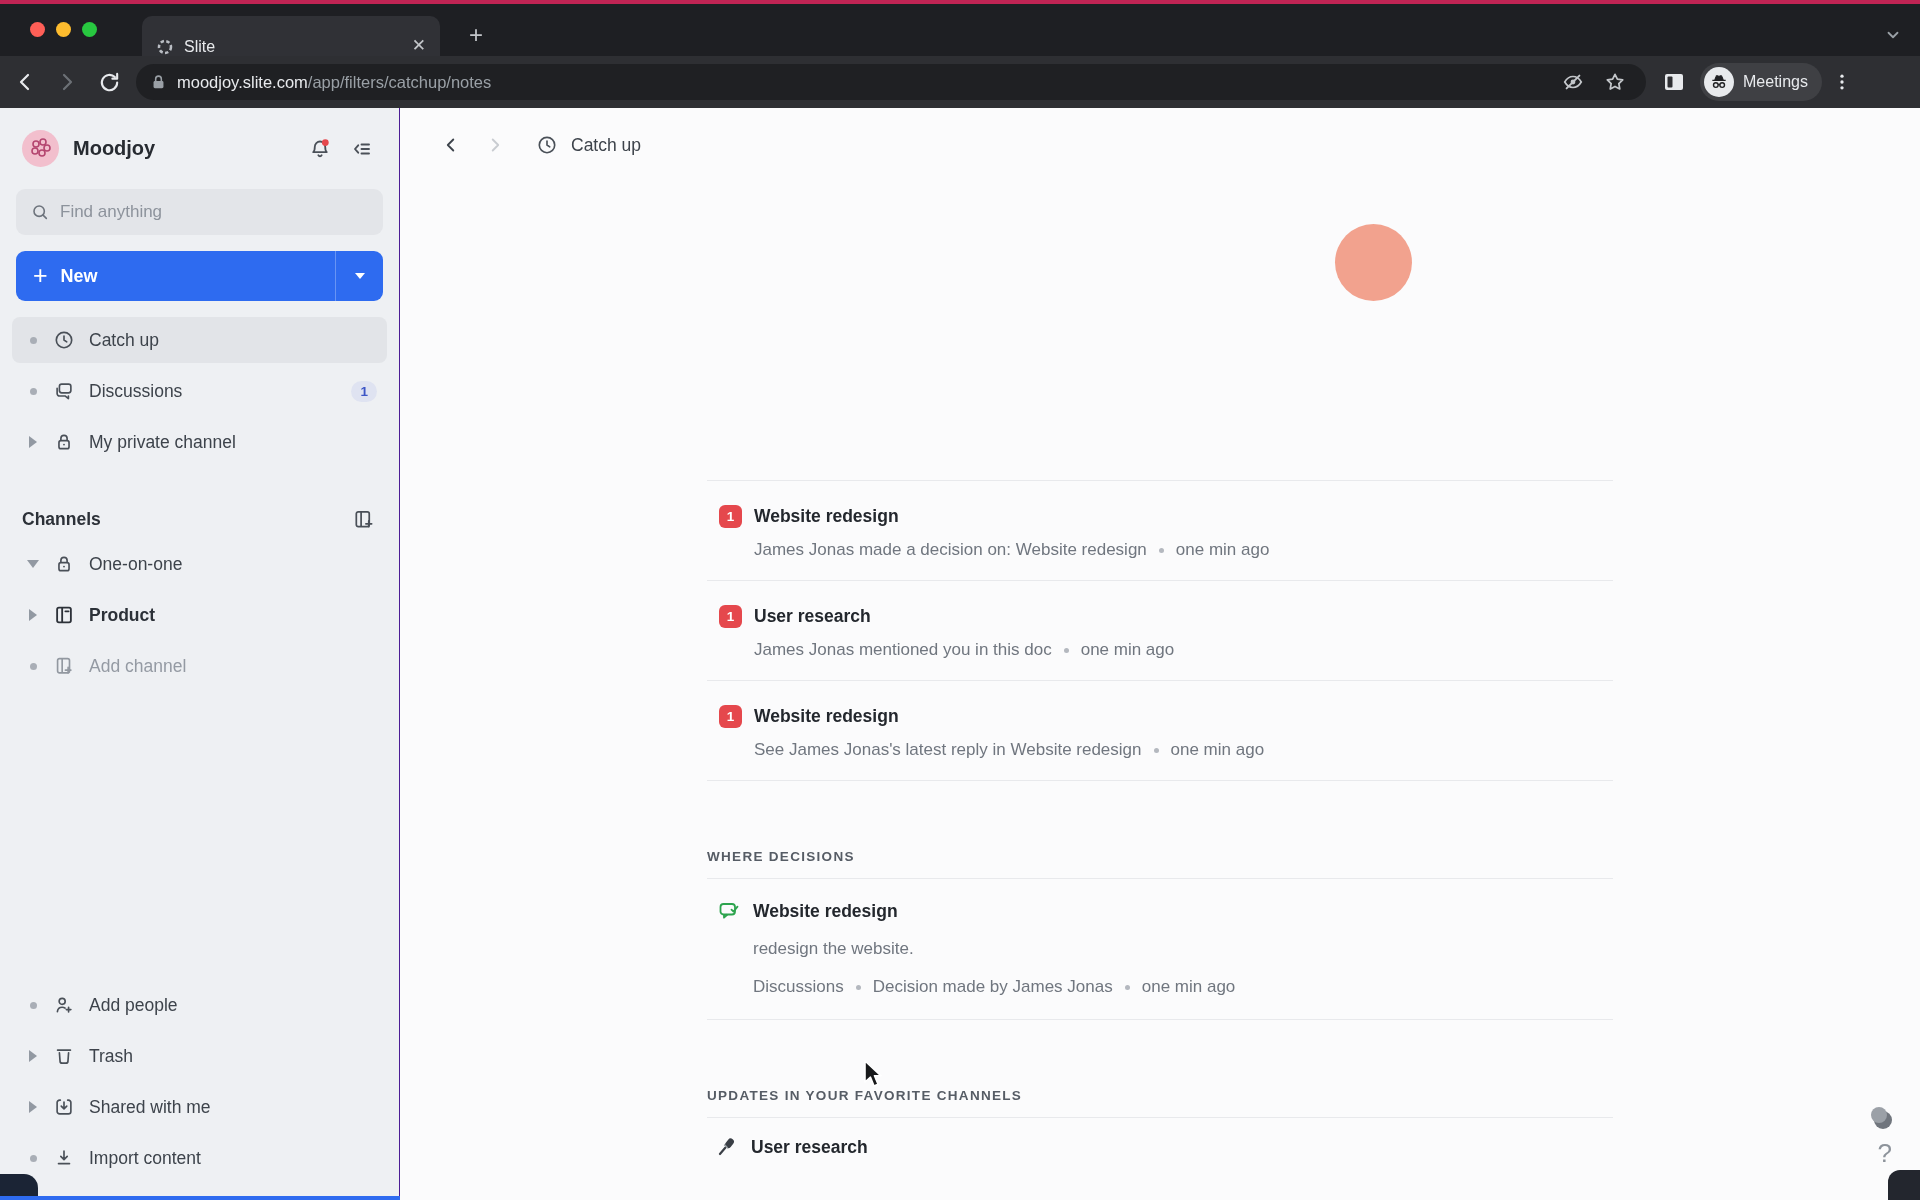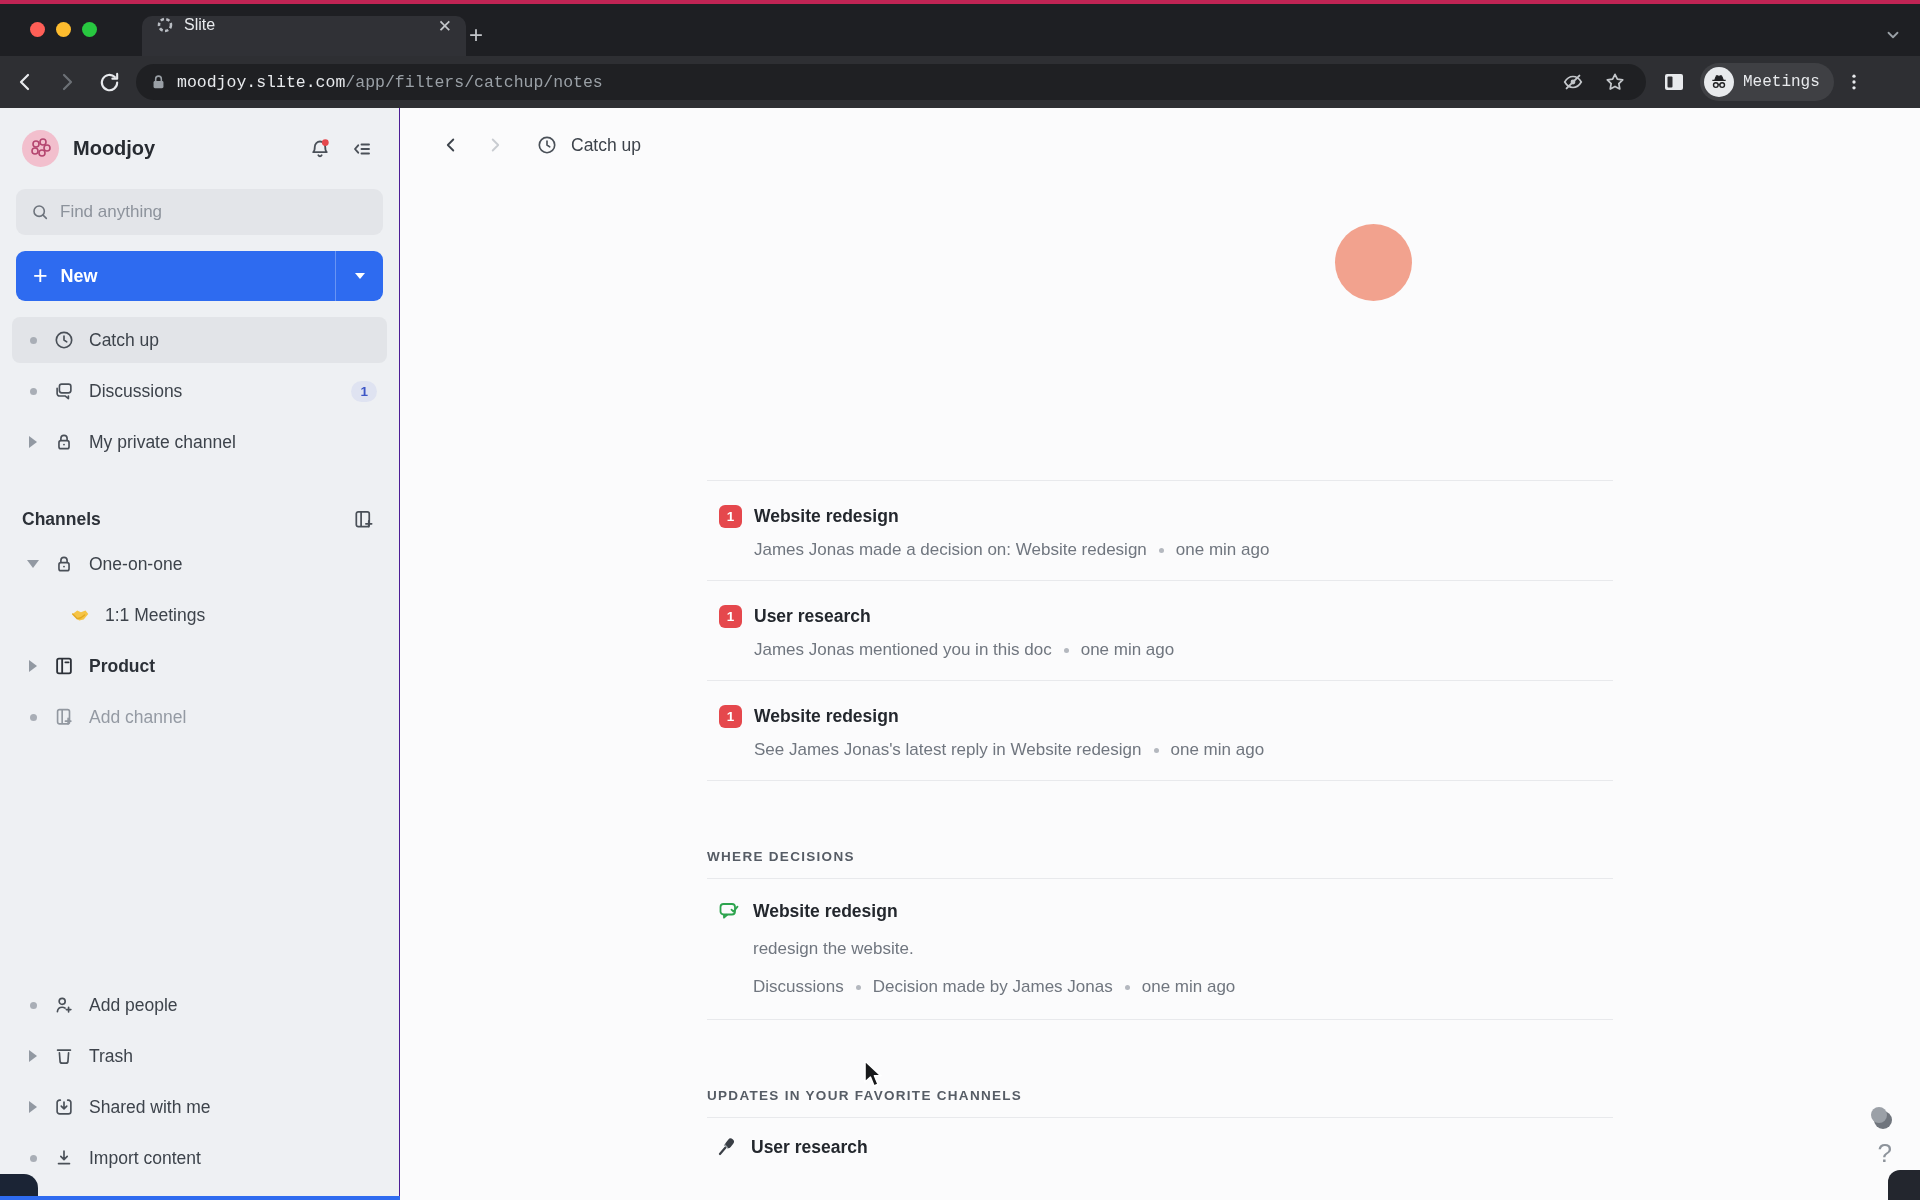--- a/index.html
+++ b/index.html
@@ -7,29 +7,29 @@
   body { font-family:"Liberation Sans", sans-serif; position:relative; background:#fbfbfc; }
 
   svg { display:block; }
 
   
   .top-strip { position:absolute; left:0; top:0; width:1920px; height:4px; background:#c02454; }
   .tabstrip { position:absolute; left:0; top:4px; width:1920px; height:52px; background:#1e1f23; }
   .traffic { position:absolute; top:18px; left:30px; display:flex; gap:11px; }
   .traffic span { width:15px; height:15px; border-radius:50%; display:block; }
   .tl-red{background:#ff5f57;} .tl-yellow{background:#febc2e;} .tl-green{background:#28c840;}
-  .tab { position:absolute; left:142px; top:12px; width:324px; height:40px; background:#303136;
-         border-radius:10px 10px 0 0; display:flex; align-items:flex-start; padding:0 14px; color:#e8eaed; }
+  .tab { position:absolute; left:142px; top:12px; width:298px; height:40px; background:#303136;
+         border-radius:10px 10px 0 0; display:flex; align-items:flex-end; padding:0 14px; color:#e8eaed; }
   .tab-title { font-size:16px; margin-left:10px; flex:1; }
   .tab-close { color:#c3c6ca; font-size:17px; cursor:default; }
   .newtab-btn { position:absolute; left:462px; top:18px; width:28px; height:28px; color:#c3c6ca;
                 font-size:24px; line-height:26px; text-align:center; }
   .tabstrip-chevron { position:absolute; right:18px; top:22px; }
   .toolbar { position:absolute; left:0; top:56px; width:1920px; height:52px; background:#2e2f33;
-             display:flex; align-items:center;font-family:Liberation Mono, monospace; }
+             display:flex; align-items:center; }
   .nav-ic { width:34px; height:34px; display:flex; align-items:center; justify-content:center; margin-left:8px; }
   .omnibox { margin-left:10px; width:1510px; height:36px; background:#1f2023; border-radius:18px;
              display:flex; align-items:center; padding:0 14px; }
   .omni-url { font-size:16.5px; margin-left:10px; flex:1; white-space:nowrap; overflow:hidden; }
   .omni-host { color:#e8eaed; } .omni-path { color:#9aa0a6; }
   .sidepanel-ic { margin-left:16px; }
   .incog-badge { margin-left:14px; height:38px; background:#3f4044; border-radius:19px; display:flex;
                  align-items:center; padding:0 14px 0 4px; }
   .incog-circle { width:30px; height:30px; border-radius:50%; background:#e8eaed; display:flex;
                   align-items:center; justify-content:center; }
@@ -307,29 +307,20 @@
           </span>
         <span class="ic">
           <svg width="22" height="22" viewBox="0 0 24 24">
               <rect x="6.5" y="10.5" width="11" height="8.8" rx="2.2" fill="none" stroke="#4a5058" stroke-width="1.8"></rect>
               <path d="M8.6 10.5V8.2a3.4 3.4 0 0 1 6.8 0v2.3" fill="none" stroke="#4a5058" stroke-width="1.8"></path>
               <circle cx="12" cy="14.8" r="1" fill="#4a5058"></circle>
             </svg>
         </span>
         <span class="lbl">One-on-one</span>
       </div>
-      <div class="srow indent">
-        <span class="emoji-ic">
-          <svg width="22" height="22" viewBox="0 0 24 24">
-              <path d="M4 11l5-4 4 2 5-2 3 4-5 6-5 1z" fill="#f6c445"></path>
-              <path d="M4 11l5 5 4-1 4-3" fill="none" stroke="#e3a81f" stroke-width="1.6" stroke-linecap="round" stroke-linejoin="round"></path>
-            </svg>
-        </span>
-        <span class="lbl">1:1 Meetings</span>
-      </div>
       <div class="srow">
         <span class="bullet">
             <span class="tri-r"></span>
           </span>
         <span class="ic">
           <svg width="22" height="22" viewBox="0 0 24 24">
               <rect x="4.5" y="4" width="15" height="16" rx="2" fill="none" stroke="#2c3138" stroke-width="2"></rect>
               <path d="M10 4v16" stroke="#2c3138" stroke-width="2"></path>
               <path d="M13.5 8h3.5" stroke="#2c3138" stroke-width="2" stroke-linecap="round"></path>
             </svg>

